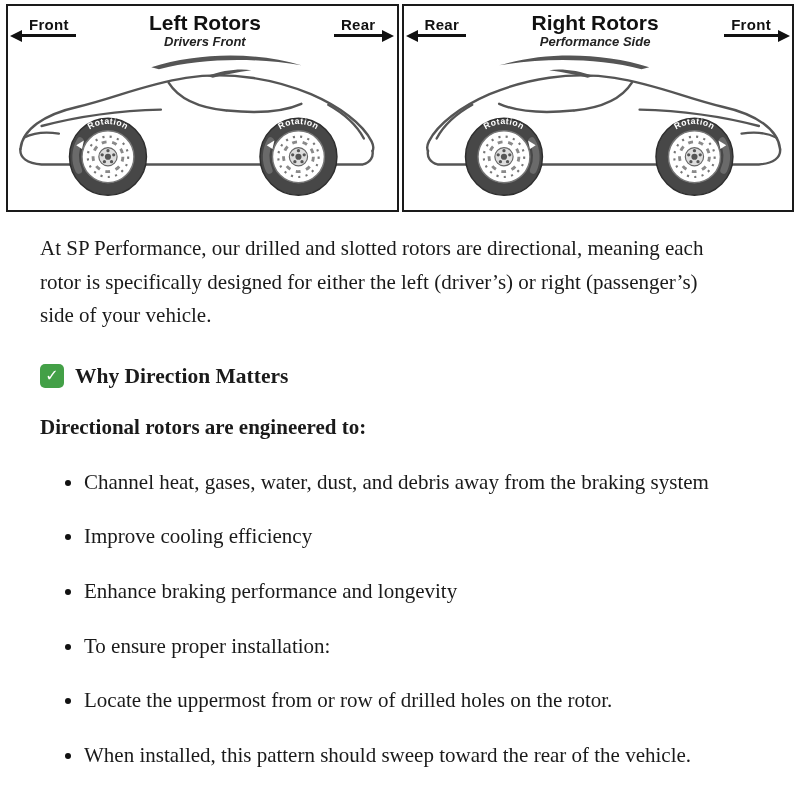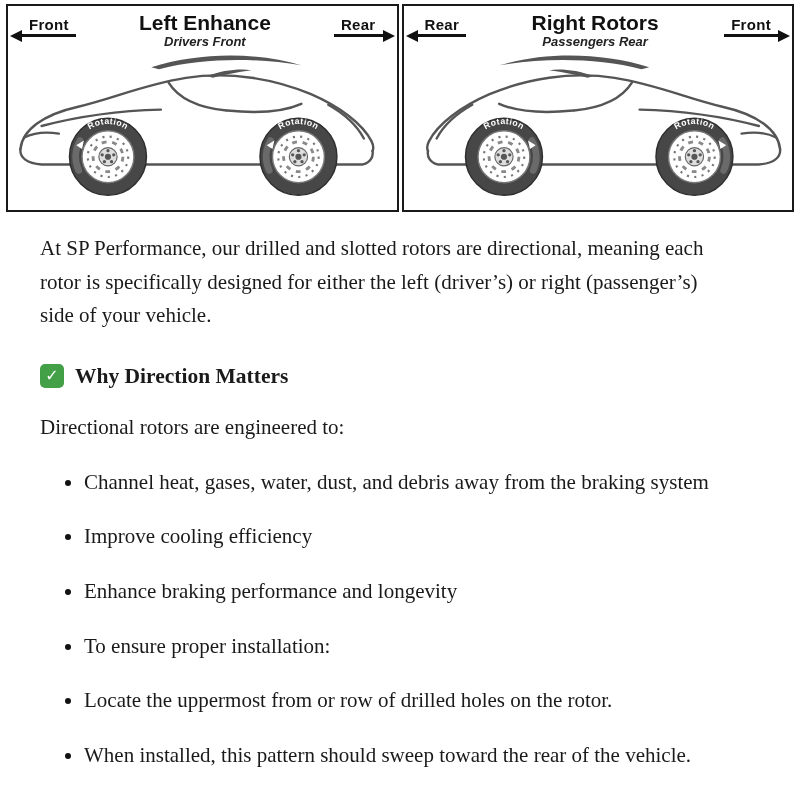--- a/index.html
+++ b/index.html
@@ -60,38 +60,38 @@
   .section-heading.regular { font-weight: 400; color: #222; }
   .check-icon {
     display: inline-flex; align-items: center; justify-content: center;
     width: 24px; height: 24px; border-radius: 5px;
     background: #43a047; color: #fff;
     font-size: 16px; font-weight: bold;
     font-family: "DejaVu Sans", sans-serif;
     flex: 0 0 auto;
   }
   .mag-icon { display: inline-block; flex: 0 0 auto; }
-  .lead { margin: 18px 0 2px 0; }
+  .lead { margin: 18px 0 2px 0; font-weight: bold; }
   ul.bullets { margin: 13px 0 4px 0; padding-left: 44px; max-width: 690px; }
   ul.bullets li { margin: 21px 0; }
   ul.bullets li::marker { color: #111; }
 </style>
 </head>
 <body>
 
 <div class="diagram-row">
 
   <div class="panel">
     <div class="panel-header">
       <div class="dir">
         <span class="arrowhead left"></span>
         <span class="dir-label">Front</span>
       </div>
       <div class="panel-title">
-        <div class="title">Left Enhance</div>
+        <div class="title">Left Rotors</div>
         <div class="subtitle">Drivers Front</div>
       </div>
       <div class="dir">
         <span class="dir-label">Rear</span>
         <span class="arrowhead right"></span>
       </div>
     </div>
 
     <svg class="car-svg" viewBox="0 0 390 158">
       <defs>
@@ -150,21 +150,21 @@
   </div>
 
   <div class="panel">
     <div class="panel-header">
       <div class="dir">
         <span class="arrowhead left"></span>
         <span class="dir-label">Rear</span>
       </div>
       <div class="panel-title">
         <div class="title">Right Rotors</div>
-        <div class="subtitle">Passengers Rear</div>
+        <div class="subtitle">Performance Side</div>
       </div>
       <div class="dir">
         <span class="dir-label">Front</span>
         <span class="arrowhead right"></span>
       </div>
     </div>
 
     <svg class="car-svg" viewBox="0 0 390 158">
       <defs>
         <path id="rotArcR1" d="M 63,112 A 34 34 0 0 1 131,112"></path>

